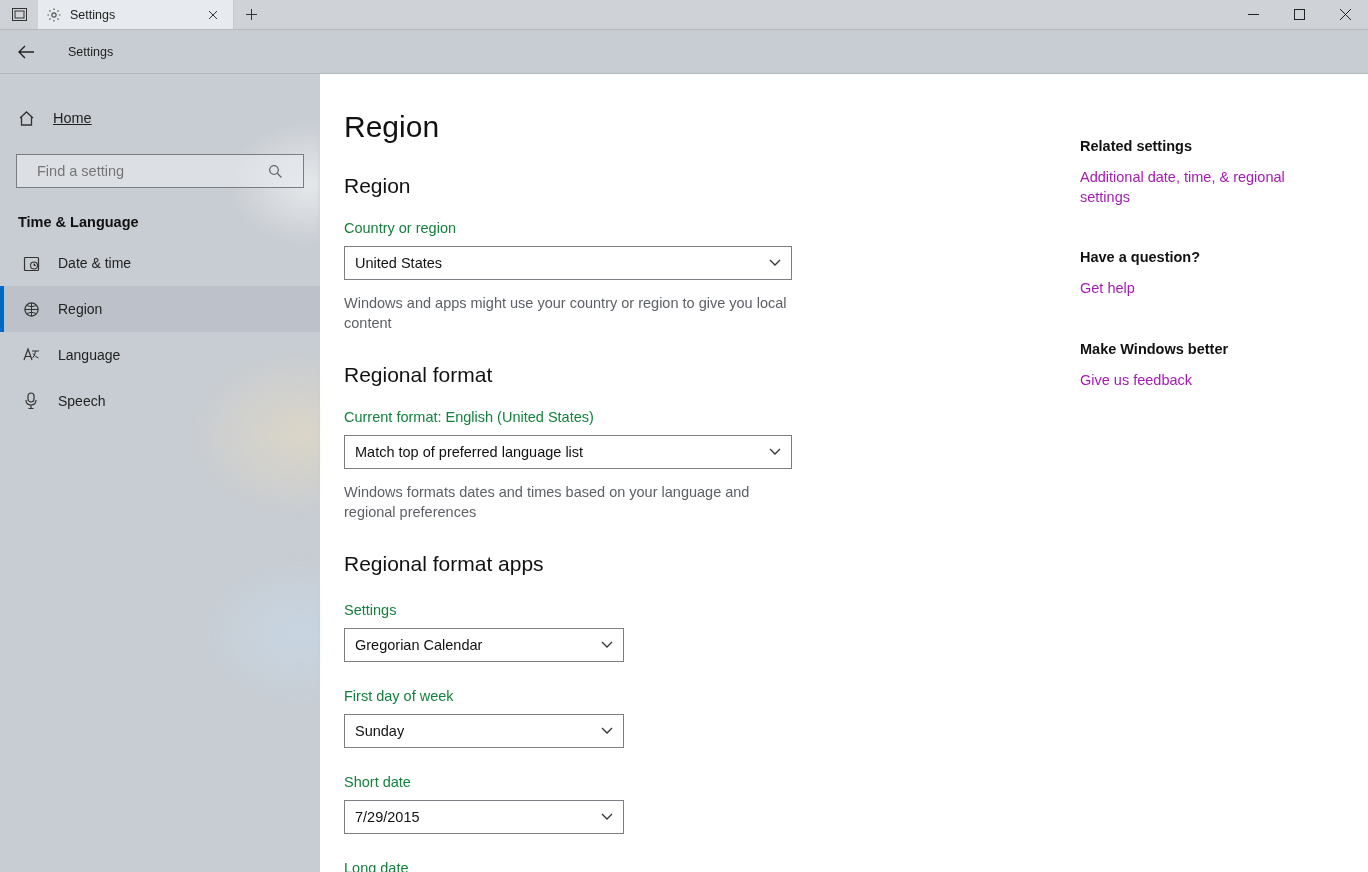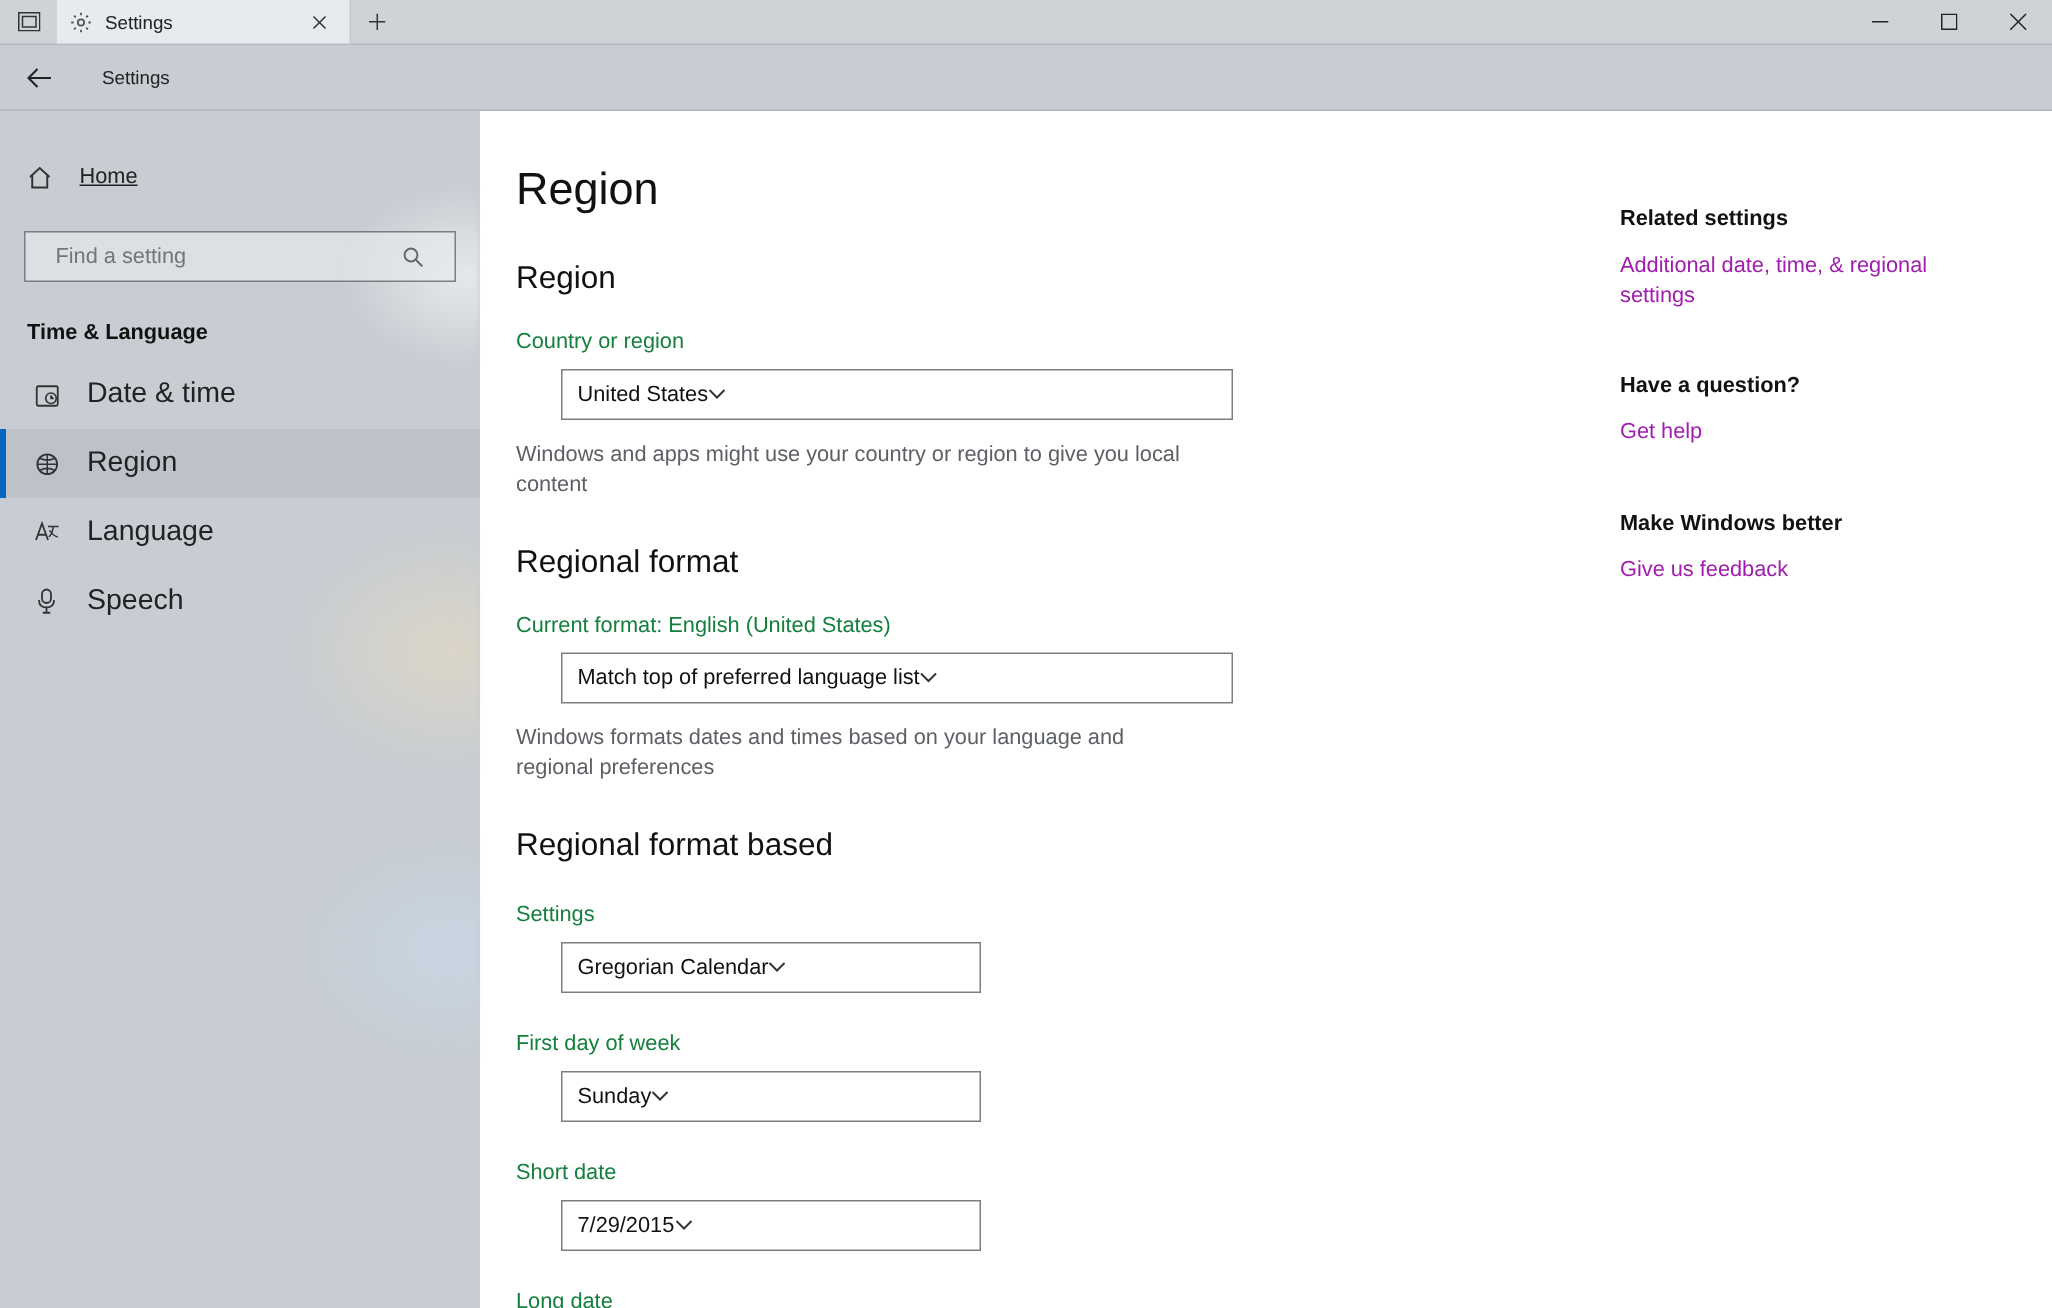--- a/index.html
+++ b/index.html
@@ -120,21 +120,21 @@
 
   .category-title {
     font-size: 14.5px; font-weight: 600; color:#111;
     padding: 26px 18px 10px 18px;
   }
 
   .nav-item {
     display:flex; align-items:center; gap:18px;
     height: 46px;
     padding: 0 18px;
-    font-size: 19px; color:#222;
+    font-size: 14px; color:#222;
     border-left: 4px solid transparent;
   }
   .nav-item.selected {
     background: rgba(180,186,194,0.55);
     border-left: 4px solid #0067c0;
   }
   .nav-item .icon { width:18px;height:18px;display:flex;align-items:center;justify-content:center;color:#333;}
 
   .main {
     flex:1;
@@ -161,24 +161,23 @@
   .helper {
     font-size: 14.5px; color:#5d6166;
     max-width: 450px;
     line-height: 1.35;
     margin-top: 14px;
     margin-bottom: 30px;
   }
   .select {
     border:1px solid #7b7f84;
     height: 34px;
-    display:flex;align-items:center;
+    display:flex;align-items:center;justify-content:space-between;
     padding: 0 10px;
     background:#fff;
-    margin-left:30px;
   }
   .select .value { font-size:14.5px;color:#111; }
   .select .chev { color:#333; }
   .select.w-wide { width: 448px; }
   .select.w-narrow { width: 280px; }
 
   .block { margin-bottom: 26px; }
 
   
   .aside {
@@ -336,21 +335,21 @@
       <div class="select w-wide">
         <span class="value">Match top of preferred language list</span>
         <span class="chev">
             <svg width="12" height="8">
               <path d="M1 1 L6 6 L11 1" fill="none" stroke="#333" stroke-width="1.3"></path>
             </svg>
           </span>
       </div>
       <div class="helper">Windows formats dates and times based on your language and regional preferences</div>
 
-      <h2 class="section-title" style="margin-bottom:26px">Regional format based</h2>
+      <h2 class="section-title" style="margin-bottom:26px">Regional format apps</h2>
 
       <div class="block">
         <div class="field-label">Settings</div>
         <div class="select w-narrow">
           <span class="value">Gregorian Calendar</span>
           <span class="chev">
               <svg width="12" height="8">
                 <path d="M1 1 L6 6 L11 1" fill="none" stroke="#333" stroke-width="1.3"></path>
               </svg>
             </span>

